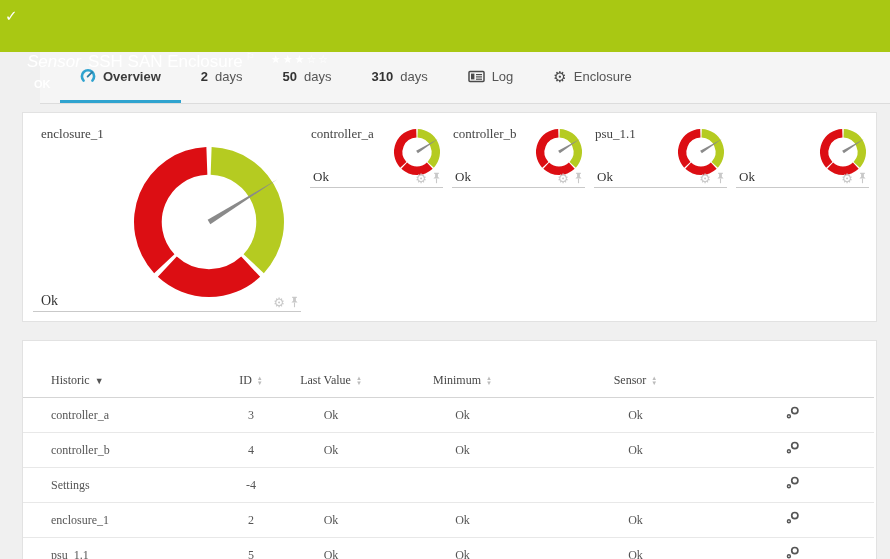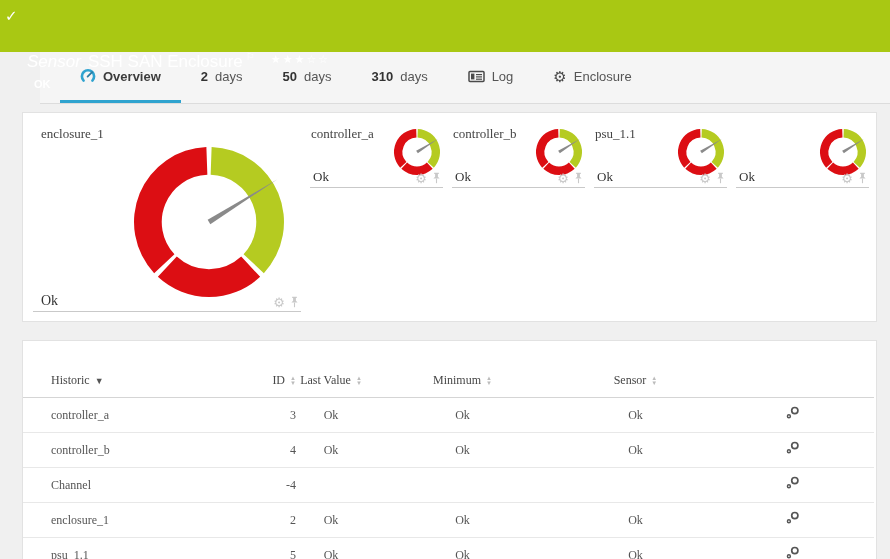--- a/index.html
+++ b/index.html
@@ -52,21 +52,21 @@
   .tile.small .tile-value { font-size:13px; }
   .tile-icons { display:flex; gap:5px; align-items:center; color:#c9c9c9;
                 font-size:13px; line-height:10px; }
   
   .card.channels { height:232px; padding-top:26px; }
   table { border-collapse:collapse; width:851px; font-size:12px; color:#555; table-layout:fixed; }
   th { font-weight:normal; color:#474747; text-align:left; padding:6px 0 9px;
        border-bottom:1px solid #d5d5d5; cursor:pointer; white-space:nowrap; }
   td { padding:7px 0; border-bottom:1px solid #e8e8e8; white-space:nowrap; }
   .c0 { padding-left:28px; text-align:left; }
-  .c1 { text-align:right; }
+  .c1 { text-align:center; }
   .c2 { text-align:center; }
   .c3, .c4 { text-align:center; }
   .c5 { text-align:center; }
   .sort { display:inline-block; vertical-align:middle; margin-left:5px; color:#bcbcbc;
           font-size:6px; line-height:5px; }
   .sort i { display:block; font-style:normal; }
   .sort-active { display:inline-block; vertical-align:middle; margin-left:5px;
                  color:#555; font-size:9px; }
   .rowgear { display:inline-block; cursor:pointer; }
 </style>
@@ -262,21 +262,21 @@
               <td class="c1">4</td>
               <td class="c2">Ok</td>
               <td class="c3">Ok</td>
               <td class="c4">Ok</td>
               <td class="c5"><span class="rowgear"><svg width="16" height="16" viewBox="0 0 16 16">
                     <circle cx="9.8" cy="5.6" r="3.1" fill="none" stroke="#555" stroke-width="1.7"></circle>
                     <circle cx="3.9" cy="11.3" r="1.5" fill="none" stroke="#555" stroke-width="1.4"></circle>
                   </svg></span></td>
             </tr>
             <tr>
-              <td class="c0">Channel</td>
+              <td class="c0">Settings</td>
               <td class="c1">-4</td>
               <td class="c2"></td>
               <td class="c3"></td>
               <td class="c4"></td>
               <td class="c5"><span class="rowgear"><svg width="16" height="16" viewBox="0 0 16 16">
                     <circle cx="9.8" cy="5.6" r="3.1" fill="none" stroke="#555" stroke-width="1.7"></circle>
                     <circle cx="3.9" cy="11.3" r="1.5" fill="none" stroke="#555" stroke-width="1.4"></circle>
                   </svg></span></td>
             </tr>
             <tr>

